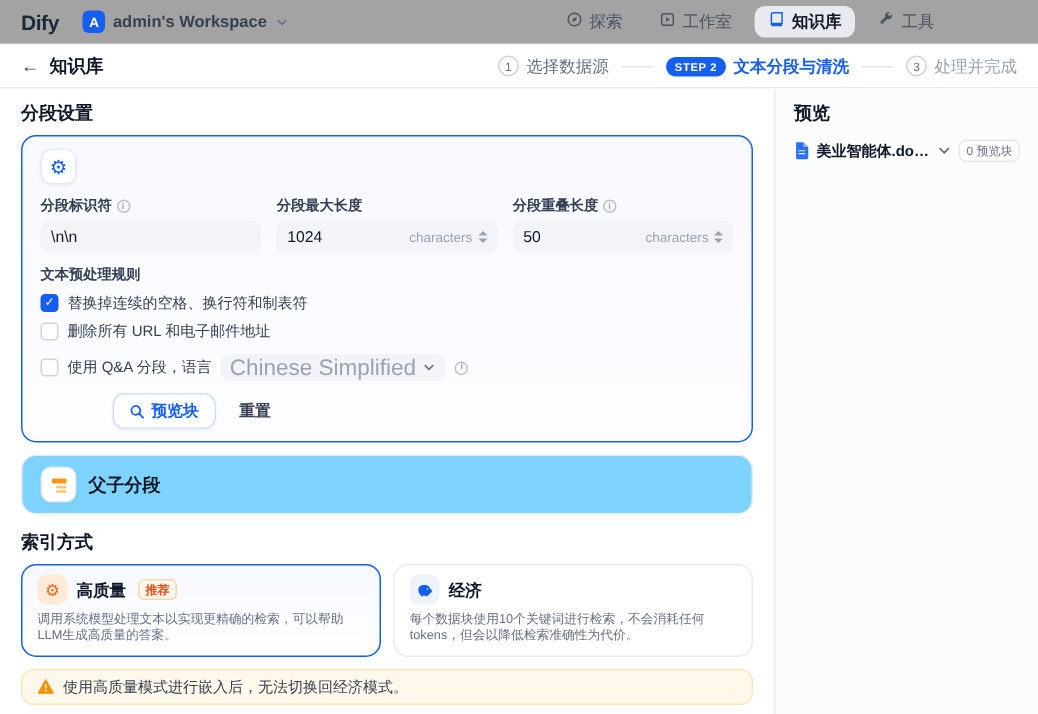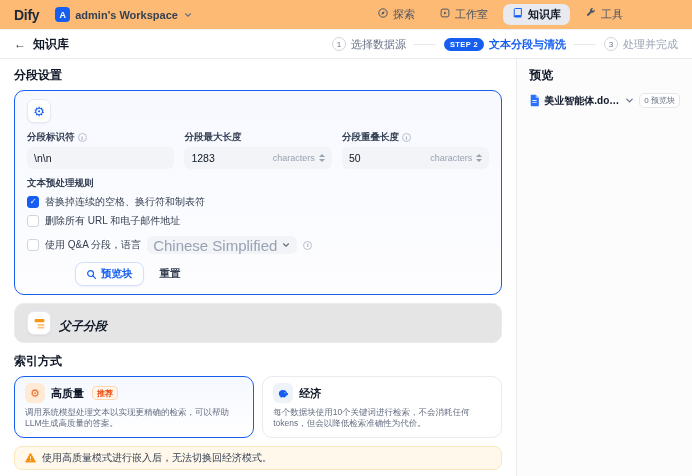--- a/index.html
+++ b/index.html
@@ -2,21 +2,21 @@
 <html><head>
 <meta charset="utf-8">
 <style>
   * { margin:0; padding:0; box-sizing:border-box; }
   html,body { width:692px; height:476px; overflow:hidden; background:#fff;
     font-family:"Liberation Sans","DejaVu Sans",sans-serif; color:#101828; }
   .app { width:692px; height:476px; display:flex; flex-direction:column; background:#fff; }
 
   
   .topbar { height:30px; flex:0 0 30px; display:flex; align-items:center;
-    padding:0 14px; background:#fdba74; border-bottom:1px solid #f0f1f3; }
+    padding:0 14px; background:#a3a3a3; border-bottom:1px solid #f0f1f3; }
   .logo { font-size:14px; font-weight:800; color:#1d2939; letter-spacing:-0.3px; cursor:pointer; }
   .workspace { display:flex; align-items:center; gap:5px; margin-left:12px; cursor:pointer;
     padding:2px 4px; border-radius:6px; }
   .ws-avatar { width:15px; height:15px; border-radius:4px; background:#155eef; color:#fff;
     font-size:9px; font-weight:700; display:flex; align-items:center; justify-content:center; }
   .ws-name { font-size:11px; font-weight:600; color:#354052; }
   .chev { width:10px; height:10px; color:#667085; }
   .topnav { display:flex; align-items:center; gap:6px; margin-left:auto; margin-right:46px; }
   .nav-item { display:flex; align-items:flex-start; gap:4px; padding:3px 9px; border-radius:7px;
     font-size:11px; font-weight:500; color:#495464; cursor:pointer; }
@@ -94,22 +94,22 @@
   .btn-row { display:flex; align-items:center; gap:8px; margin-top:8px; }
   .btn-preview { display:inline-flex; align-items:center; gap:4px; height:24px; padding:0 10px;
     background:#fff; border:1px solid #d1e0ff; border-radius:8px; color:#155eef;
     font-size:10.5px; font-weight:700; cursor:pointer; font-family:inherit;
     box-shadow:0 1px 2px rgba(16,24,40,.05);margin-left:48px; }
   .btn-preview svg { width:11px; height:11px; color:#155eef; }
   .btn-reset { height:24px; padding:0 8px; background:transparent; border:none; color:#354052;
     font-size:10.5px; font-weight:700; cursor:pointer; font-family:inherit; border-radius:8px; }
 
   
-  .card.parent { border:1px solid #e9ebf0; background:#e5e5e5; padding:7px 12px; margin-top:8px;
-    display:flex; align-items:flex-end; gap:8px; cursor:pointer;font-style:italic; }
+  .card.parent { border:1px solid #e9ebf0; background:#7dd3fc; padding:7px 12px; margin-top:8px;
+    display:flex; align-items:center; gap:8px; cursor:pointer; }
   .parent-icon { color:#f79009; }
   .parent-icon svg { width:13px; height:13px; }
 
   
   .options { display:grid; grid-template-columns:1fr 1fr; gap:8px; }
   .option-card { border-radius:10px; padding:6px 10px 7px 10px; cursor:pointer; }
   .option-card.selected { border:1.5px solid #155eef; background:linear-gradient(180deg,#f5f8ff,#ffffff); }
   .option-card.plain { border:1px solid #e9ebf0; background:#fff; }
   .opt-head { display:flex; align-items:center; gap:6px; }
   .opt-icon { width:20px; height:20px; border-radius:6px; display:flex; align-items:center;
@@ -223,21 +223,21 @@
               <span>分段标识符</span>
               <span class="info"></span>
             </div>
             <input class="text-input" value="\n\n" style="">
           </div>
           <div>
             <div class="field-label">
               <span>分段最大长度</span>
             </div>
             <div class="input-box">
-              <span class="input-value">1283</span>
+              <span class="input-value">1024</span>
               <span class="unit">characters</span>
               <span class="stepper">
                   <i class="up"></i>
                   <i class="down"></i>
                 </span>
             </div>
           </div>
           <div>
             <div class="field-label">
               <span>分段重叠长度</span>

